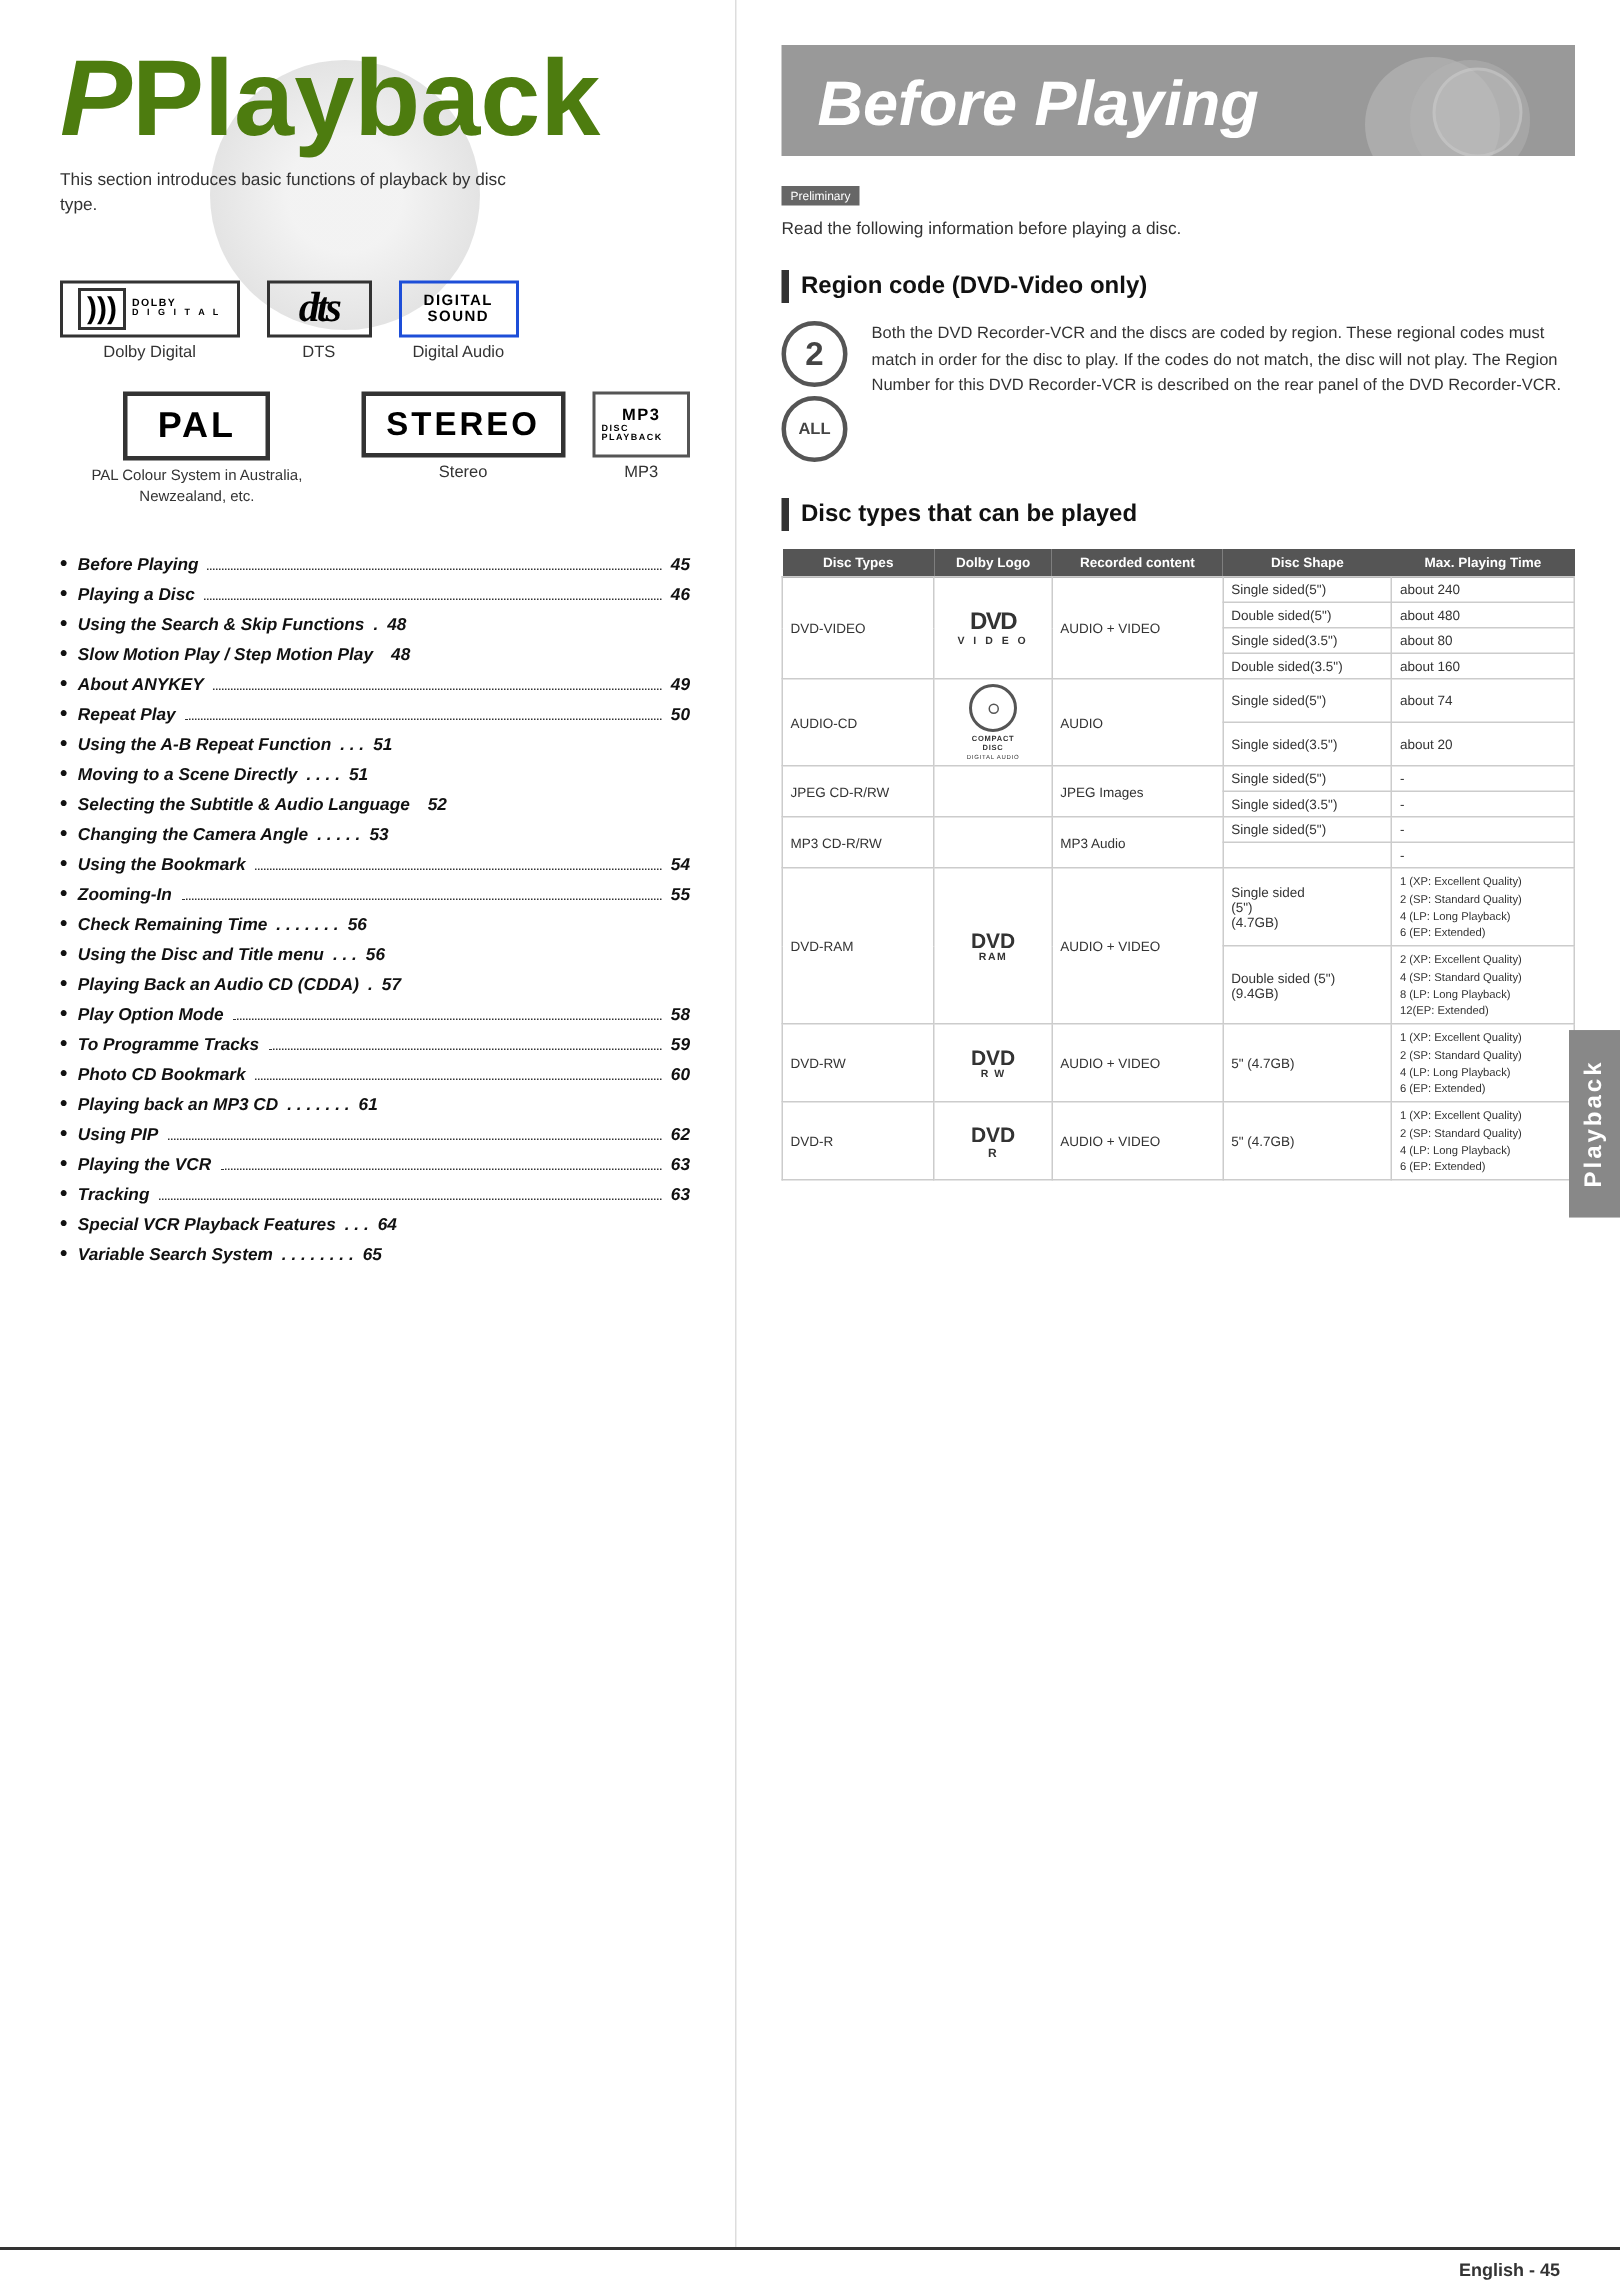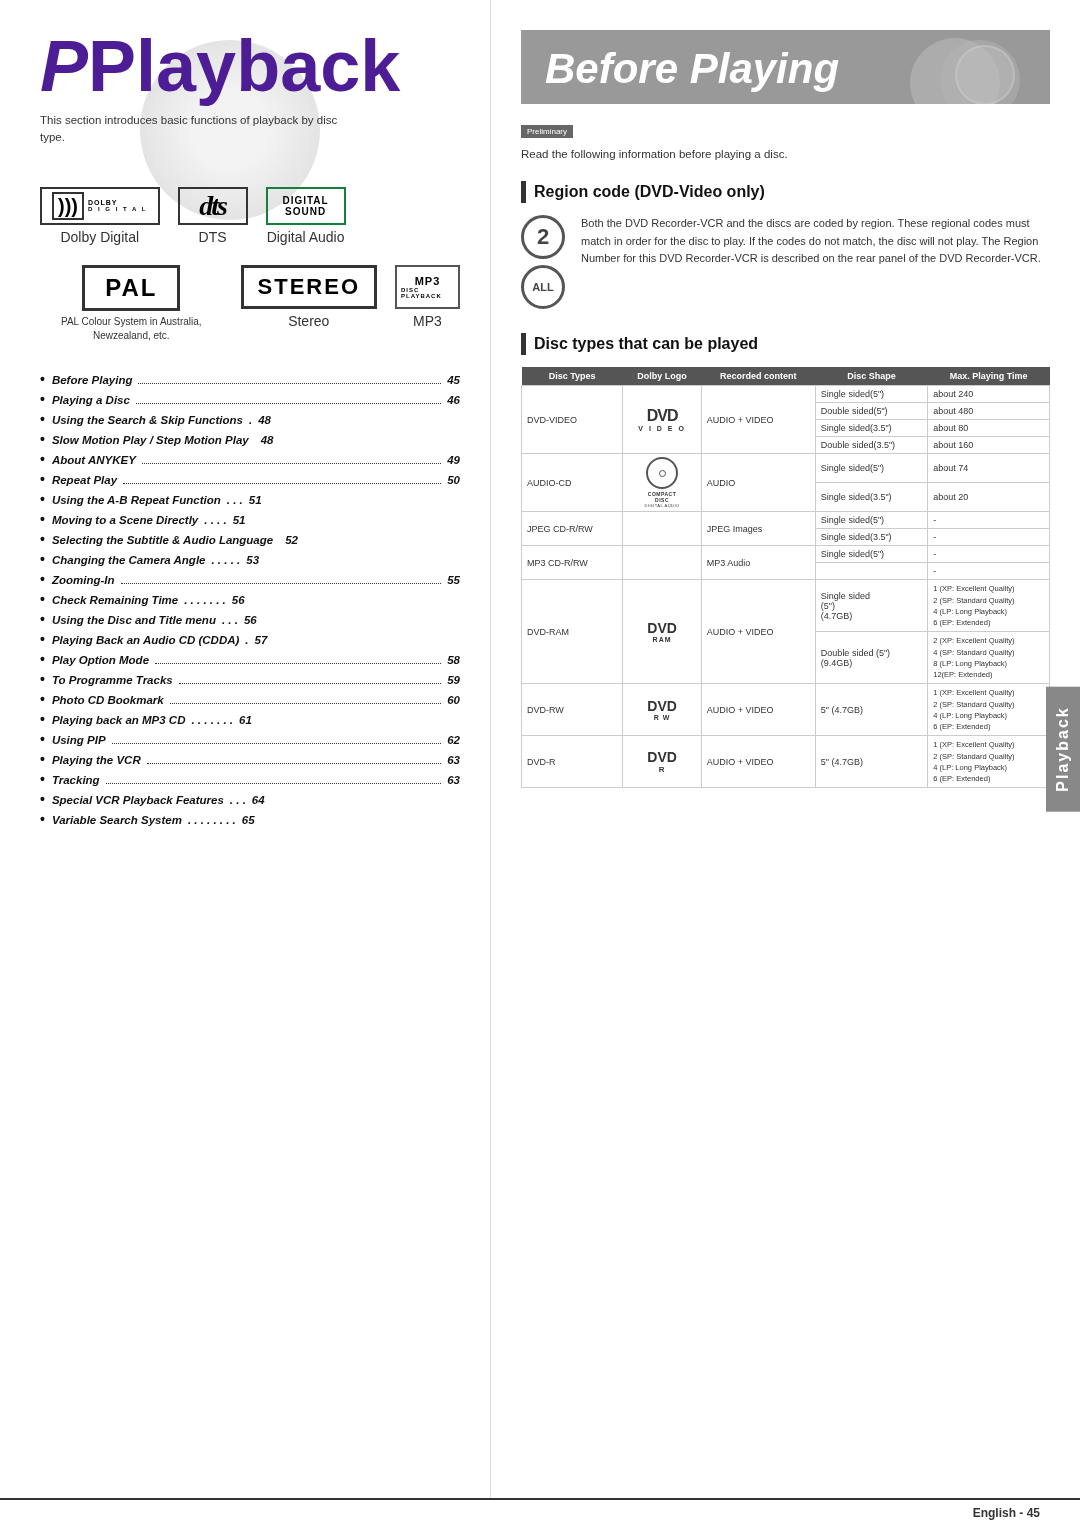--- a/index.html
+++ b/index.html
@@ -24,21 +24,21 @@
       padding: 30px 30px 30px 40px;
       position: relative;
       overflow: hidden;
     }
     .left-col-content { position: relative; z-index: 1; }
 
     
     .big-title {
       font-size: 72px;
       font-weight: bold;
-      color: #4c1d95;
+      color: #4d7c0f;
       line-height: 1;
       margin-bottom: 10px;
       position: relative;
     }
     .big-title .p-letter {
       font-size: 72px;
       font-style: italic;
     }
     .intro-text {
       font-size: 11.5px;
@@ -68,26 +68,26 @@
       border: 2px solid #333;
       padding: 4px 8px;
       display: flex;
       align-items: center;
       justify-content: center;
       min-width: 70px;
       height: 38px;
     }
     .digital-sound-box {
       display: flex; flex-direction: column; align-items: center;
-      border: 2px solid #15803d; padding: 4px 8px; min-width: 80px; height: 38px; justify-content: center;
+      border: 2px solid #1d4ed8; padding: 4px 8px; min-width: 80px; height: 38px; justify-content: center;
     }
     .digital-sound-top { font-size: 10px; font-weight: bold; letter-spacing: 1px; }
     .digital-sound-bottom { font-size: 10px; font-weight: bold; letter-spacing: 1px; }
 
-    .logo-label { font-size: 14px; color: #333; text-align: center; }
+    .logo-label { font-size: 11px; color: #333; text-align: center; }
 
     
     .logos-row2 {
       display: flex;
       flex-direction: row;
       gap: 18px;
       margin-top: 20px;
       margin-bottom: 8px;
       align-items: flex-start;
     }
@@ -432,20 +432,25 @@
           <span style="font-style:italic; font-weight:bold;">Selecting the Subtitle &amp; Audio Language</span>
           <span style="margin:0 3px;"> </span>
           <span class="toc-page">52</span>
         </li>
         <li>
           <span style="font-style:italic; font-weight:bold;">Changing the Camera Angle</span>
           <span style="margin:0 3px;"> . . . . . </span>
           <span class="toc-page">53</span>
         </li>
         <li>
+          <span style="font-style:italic; font-weight:bold;">Using the Bookmark</span>
+          <span class="toc-dots"></span>
+          <span class="toc-page">54</span>
+        </li>
+        <li>
           <span style="font-style:italic; font-weight:bold;">Zooming-In</span>
           <span class="toc-dots"></span>
           <span class="toc-page">55</span>
         </li>
         <li>
           <span style="font-style:italic; font-weight:bold;">Check Remaining Time</span>
           <span style="margin:0 3px;"> . . . . . . . </span>
           <span class="toc-page">56</span>
         </li>
         <li>

